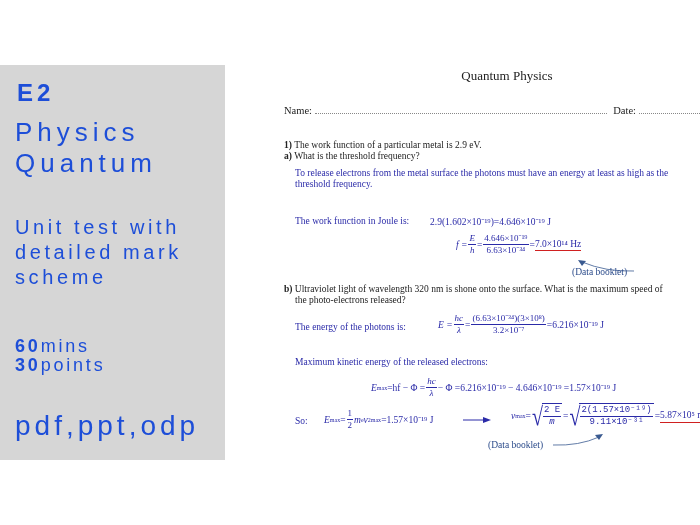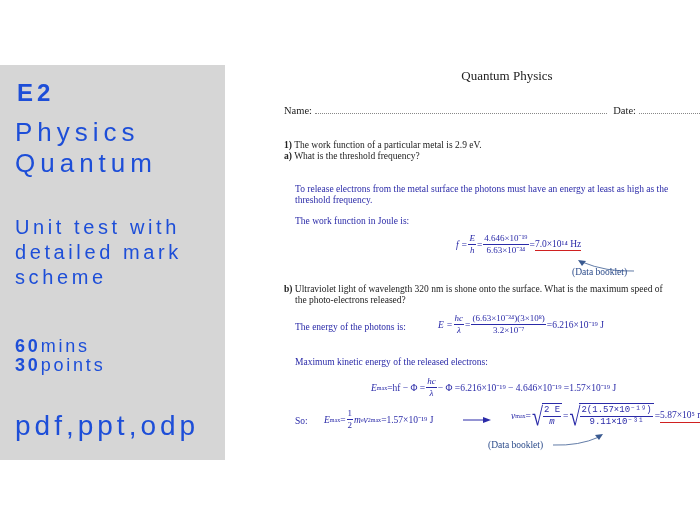--- a/index.html
+++ b/index.html
@@ -204,26 +204,27 @@
   <div class="q-text" style="top:80px">
     <b>1)</b>
     <span>The work function of a particular metal is 2.9 eV.</span>
   </div>
   <div class="q-text" style="top:91px">
     <b>a)</b>
     <span>What is the threshold frequency?</span>
   </div>
   <div class="marks" style="top:91px">[2]</div>
 
-  <div class="ans" style="left:19px; top:124px">
+  <div class="ans" style="left:19px; top:108px">
     <div>To release electrons from the metal surface the photons must have an energy at least as high as the</div>
     <div>threshold frequency.</div>
   </div>
 
   <div class="ans" style="left:19px; top:156px">The work function in Joule is:</div>
+  <div class="eq" style="left:154px; top:155px">2.9(1.602×10⁻¹⁹)=4.646×10⁻¹⁹ J</div>
 
   <div class="eq" style="left:180px; top:173px">
     <span class="italic">f =</span>
     <span class="frac">
       <span class="num italic">E</span>
       <span class="den italic">h</span>
     </span>=
     <span class="frac">
       <span class="num">4.646×10⁻¹⁹</span>
       <span class="den">6.63×10⁻³⁴</span>

